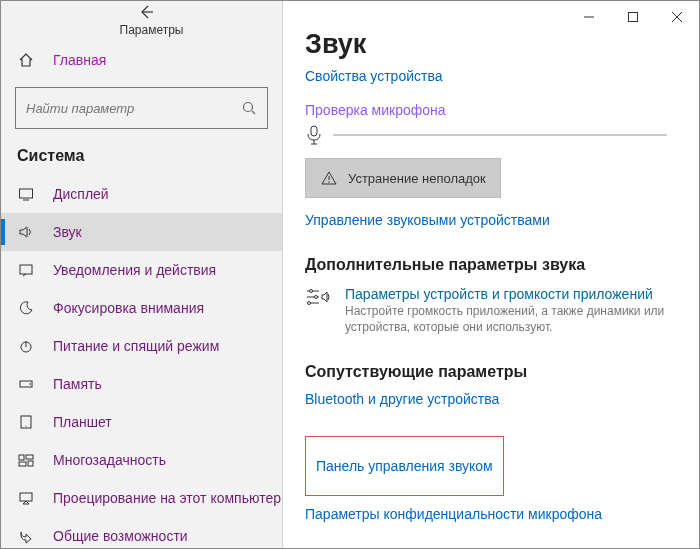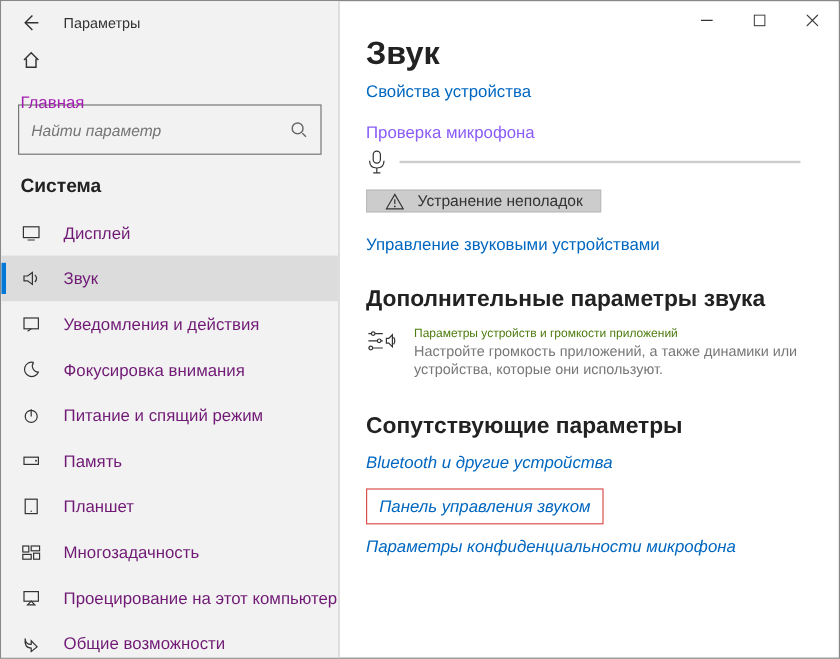--- a/index.html
+++ b/index.html
@@ -1,48 +1,48 @@
 <!DOCTYPE html>
 <html><head>
 <meta charset="utf-8">
 <style>
 * { margin: 0; padding: 0; box-sizing: border-box; font-family: "Segoe UI", Tahoma, sans-serif; }
 body { width: 700px; height: 549px; background: #fff; overflow: hidden; display: flex; border: 1px solid #888; }
 .sidebar { width: 282px; height: 100%; background: #f2f2f2; border-right: 1px solid #d0d0d0; overflow: hidden; }
-.titlebar { display: flex; align-items: center; height: 36px; padding: 0 0 0 8px; }
+.titlebar { display: flex; align-items: center; height: 36px; padding: 0 0 0 8px; flex-direction: column; }
 .back-btn { width: 32px; height: 32px; display: flex; align-items: center; justify-content: center; color: #333; cursor: default; }
 .app-title { margin-left: 12px; font-size: 12px; color: #333; }
-.home-row { display: flex; align-items: flex-start; height: 38px; padding-left: 16px; gap: 18px; color: #a21caf; font-size: 14px; margin-top: 4px; flex-direction: column; }
+.home-row { display: flex; align-items: center; height: 38px; padding-left: 16px; gap: 18px; color: #a21caf; font-size: 14px; margin-top: 4px; }
 .search-box { margin: 8px 14px 12px 14px; border: 1px solid #777; height: 42px; display: flex; align-items: center; padding: 0 10px; background: #f2f2f2; justify-content: flex-end; }
 .search-box input { flex: 1; border: none; background: transparent; font-size: 13px; font-style: italic; color: #666; outline: none; }
 .search-icon { color: #555; }
 .section-title { font-size: 16px; font-weight: 600; padding: 6px 16px 10px 16px; color: #222; }
 .nav { list-style: none; }
 .nav-item { display: flex; align-items: center; height: 38px; padding-left: 16px; gap: 18px; font-size: 14px; color: #701a75; cursor: default; position: relative; }
 .nav-item.active { background: #dcdcdc; }
 .nav-item.active::before { content: ""; position: absolute; left: 0; top: 6px; bottom: 6px; width: 4px; background: #0078d7; }
 .icon { width: 18px; height: 18px; display: inline-flex; align-items: center; justify-content: center; color: #333; flex-shrink: 0; }
 .main { flex: 1; height: 100%; position: relative; overflow: hidden; }
 .win-ctrls { position: absolute; top: 0; right: 0; display: flex; height: 32px; }
 .win-ctrls div { width: 44px; display: flex; align-items: center; justify-content: center; color: #333; font-size: 11px; }
 .content { padding: 28px 22px 0 22px; }
 h1 { font-size: 27px; font-weight: 600; margin-bottom: 8px; color: #222; }
 .link { color: #0067c0; font-size: 14px; display: block; margin-bottom: 6px; cursor: default; }
 .link-row { margin-top: 4px; }
 .sub-label { font-size: 14px; color: #8b5cf6; margin-top: 18px; }
 .mic-row { display: flex; align-items: center; gap: 10px; margin-top: 8px; }
 .mic-slider { flex: 1; height: 2px; background: #ccc; position: relative; margin-right: 10px; }
-.trouble-btn { margin-top: 14px; background: #cccccc; border: 1px solid #bcbcbc; height: 19px; padding: 0 14px; display: inline-flex; align-items: center; gap: 10px; font-size: 13px; color: #333; }
-h2 { font-size: 19px; font-weight: 600; margin-top: 28px; color: #222; }
+.trouble-btn { margin-top: 14px; background: #cccccc; border: 1px solid #bcbcbc; height: 40px; padding: 0 14px; display: inline-flex; align-items: center; gap: 10px; font-size: 13px; color: #333; }
+h2 { font-size: 16px; font-weight: 600; margin-top: 28px; color: #222; }
 .app-vol-row { display: flex; gap: 14px; margin-top: 12px; }
-.app-vol-text .t1 { font-size: 10px; color: #4d7c0f; }
+.app-vol-text .t1 { font-size: 14px; color: #0369a1; }
 .app-vol-text .t2 { font-size: 12px; color: #777; margin-top: 2px; line-height: 1.3; }
-.related { margin-top: 10px; font-style: italic; }
+.related { margin-top: 10px; }
 .related .link { margin-top: 10px; }
-.highlight-box { border: 1.5px solid #d9534f; padding: 6px 10px; display: inline-block; margin-top: 8px; }
+.highlight-box { border: 1.5px solid #d9534f; padding: 21px 10px; display: inline-block; margin-top: 23px; }
 svg { display: block; }
 </style>
 </head>
 <body>
 
 <div class="sidebar">
   <div class="titlebar">
     <div class="back-btn">
       <span class="icon">
         <svg width="16" height="16" viewBox="0 0 16 16">

